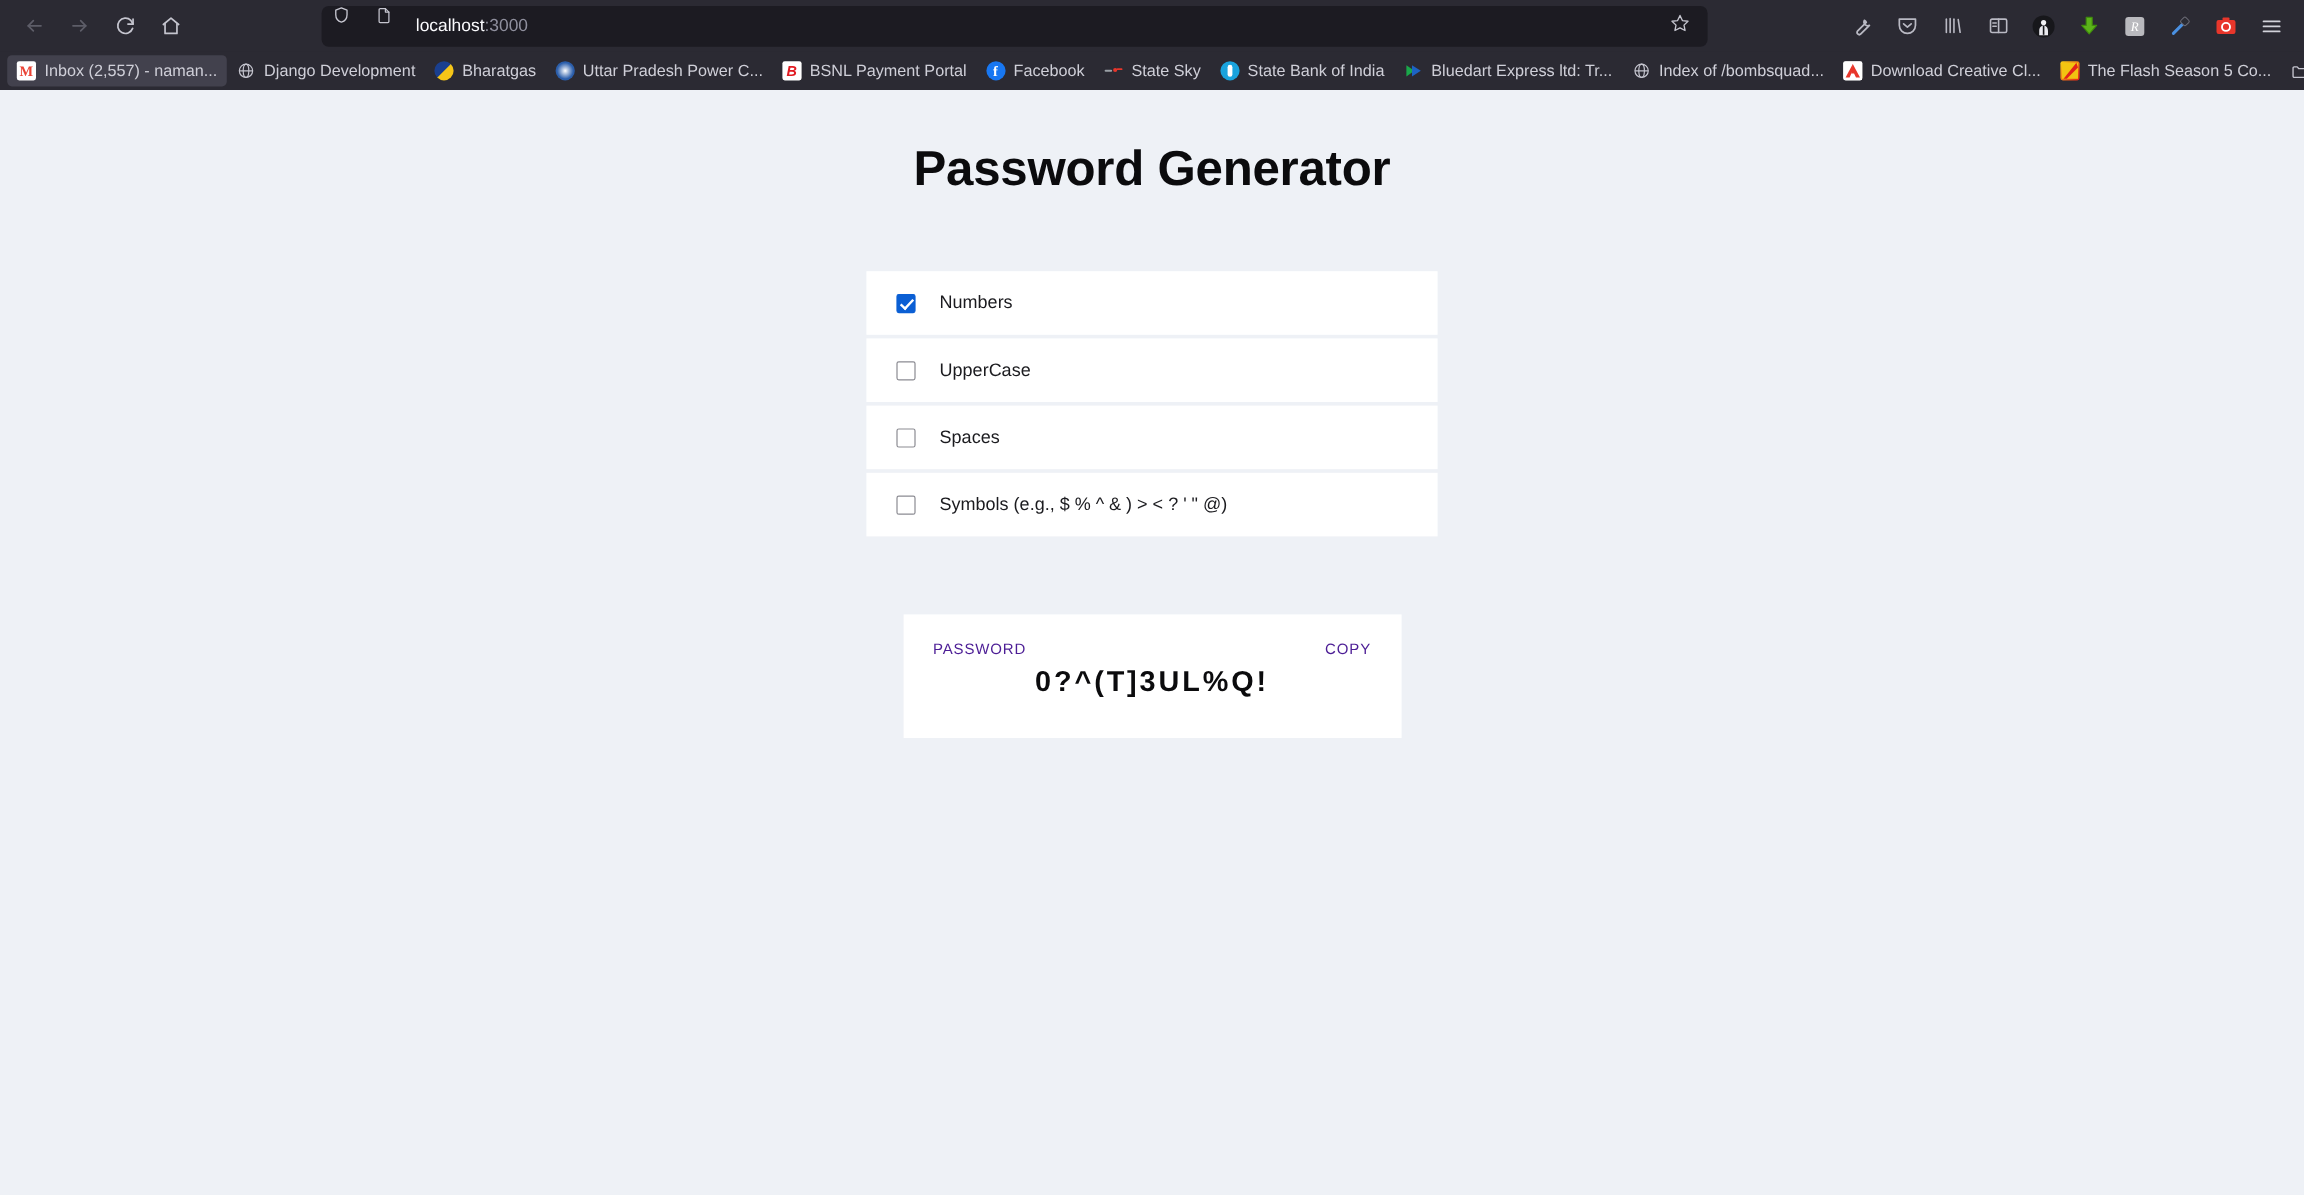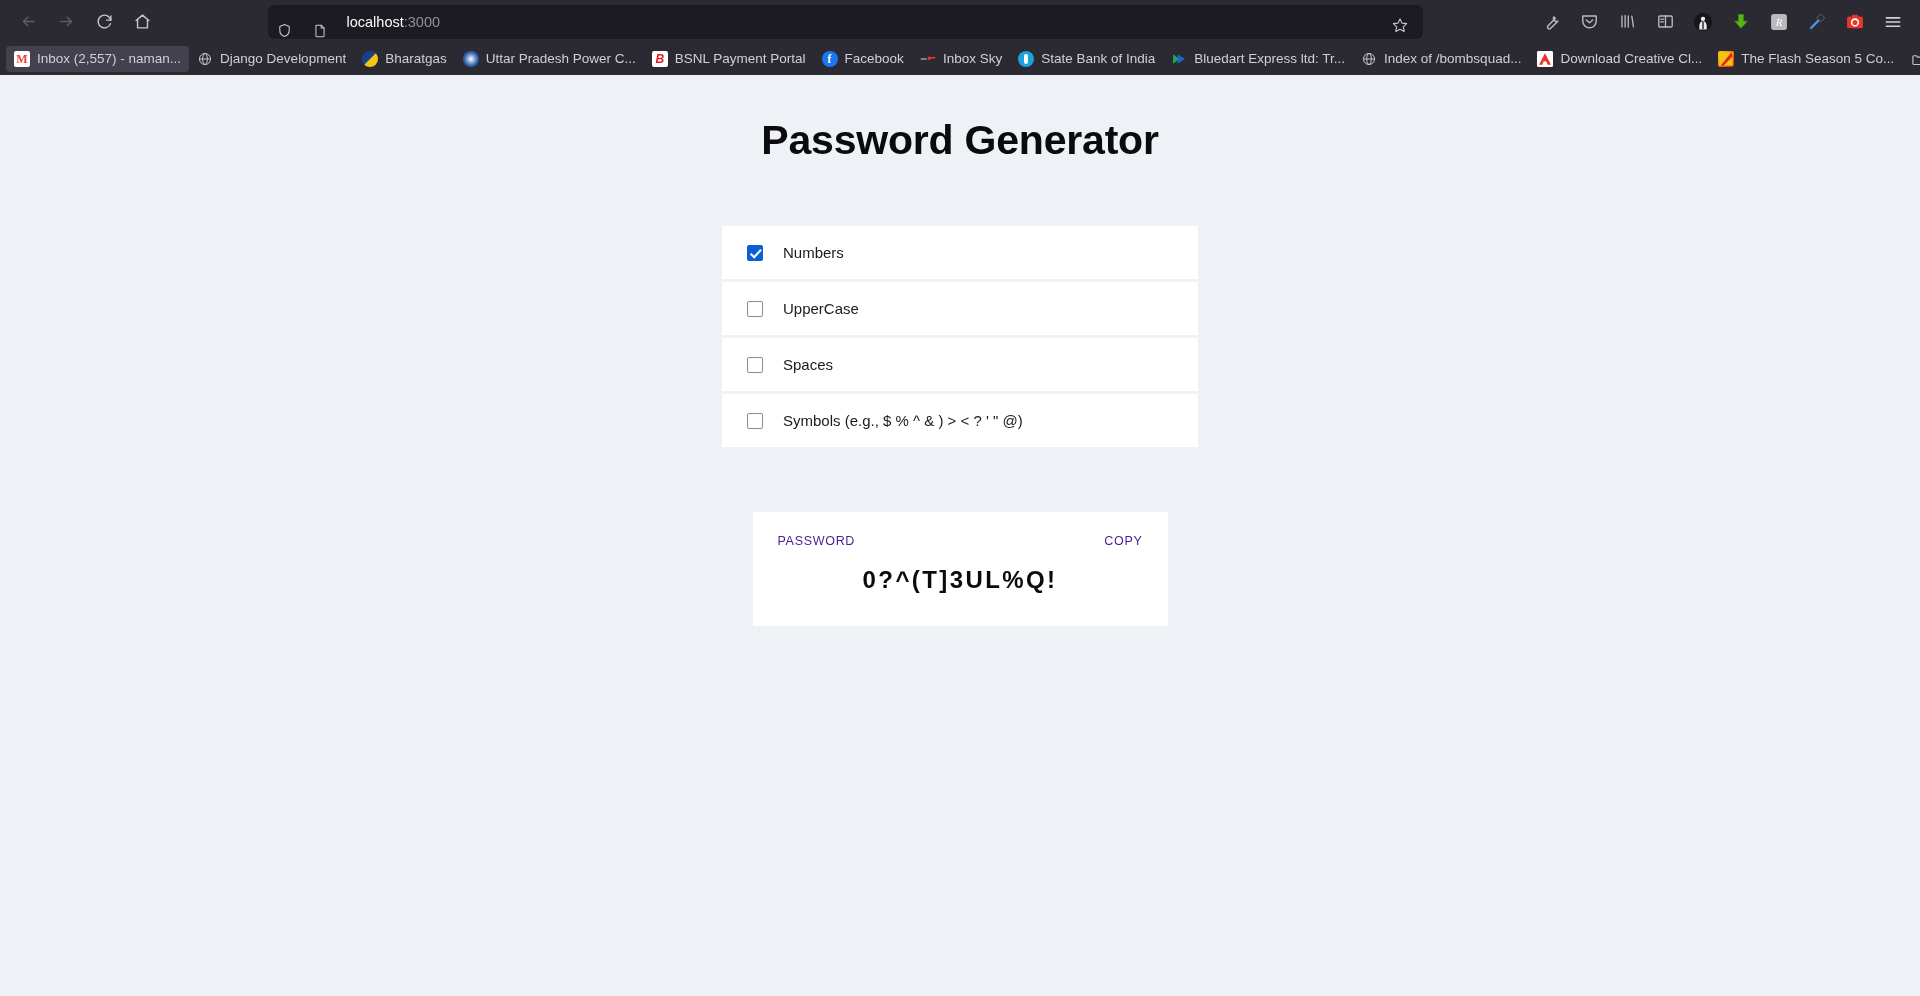--- a/index.html
+++ b/index.html
@@ -45,21 +45,21 @@
     justify-content: center;
     padding: 0 8px;
   }
 
   .urlbar {
     width: 1155px;
     height: 34px;
     background: #1c1b22;
     border-radius: 6px;
     display: flex;
-    align-items: flex-end;
+    align-items: flex-start;
     padding: 0 9px;
     gap: 19px;
   }
 
   .urlbar .url-text {
     flex: 1 1 auto;
     font-size: 14.5px;
     color: #fbfbfe;
     white-space: nowrap;
     overflow: hidden;
@@ -237,21 +237,21 @@
 
   .result-head span {
     font-size: 12.5px;
     color: #4c1d95;
     letter-spacing: 0.7px;
   }
   .result-head .copy-btn { cursor: pointer; }
 
   .password-value {
     text-align: center;
-    margin-top: 18px;
+    margin-top: 7px;
     font-size: 24px;
     font-weight: 700;
     color: #0b0b0d;
     letter-spacing: 2.4px;
     font-family: "Liberation Sans", sans-serif;
   }
 </style>
 </head>
 <body>
 
@@ -437,21 +437,21 @@
     </div>
 
     <div class="bookmark">
       <span class="bm-ico ico-tata">
         <svg width="16" height="16" viewBox="0 0 24 24">
             <line x1="2" y1="12" x2="9" y2="12" stroke="#9aa0a6" stroke-width="2.4" stroke-linecap="round"></line>
             <circle cx="14" cy="11" r="2.6" fill="#e8362b"></circle>
             <line x1="17" y1="10" x2="22" y2="10" stroke="#e8362b" stroke-width="2.2" stroke-linecap="round"></line>
           </svg>
       </span>
-      <span class="bm-label">Inbox Sky</span>
+      <span class="bm-label">State Sky</span>
     </div>
 
     <div class="bookmark">
       <span class="bm-ico ico-sbi"></span>
       <span class="bm-label">State Bank of India</span>
     </div>
 
     <div class="bookmark">
       <span class="bm-ico ico-blue">
         <svg width="16" height="16" viewBox="0 0 24 24">

